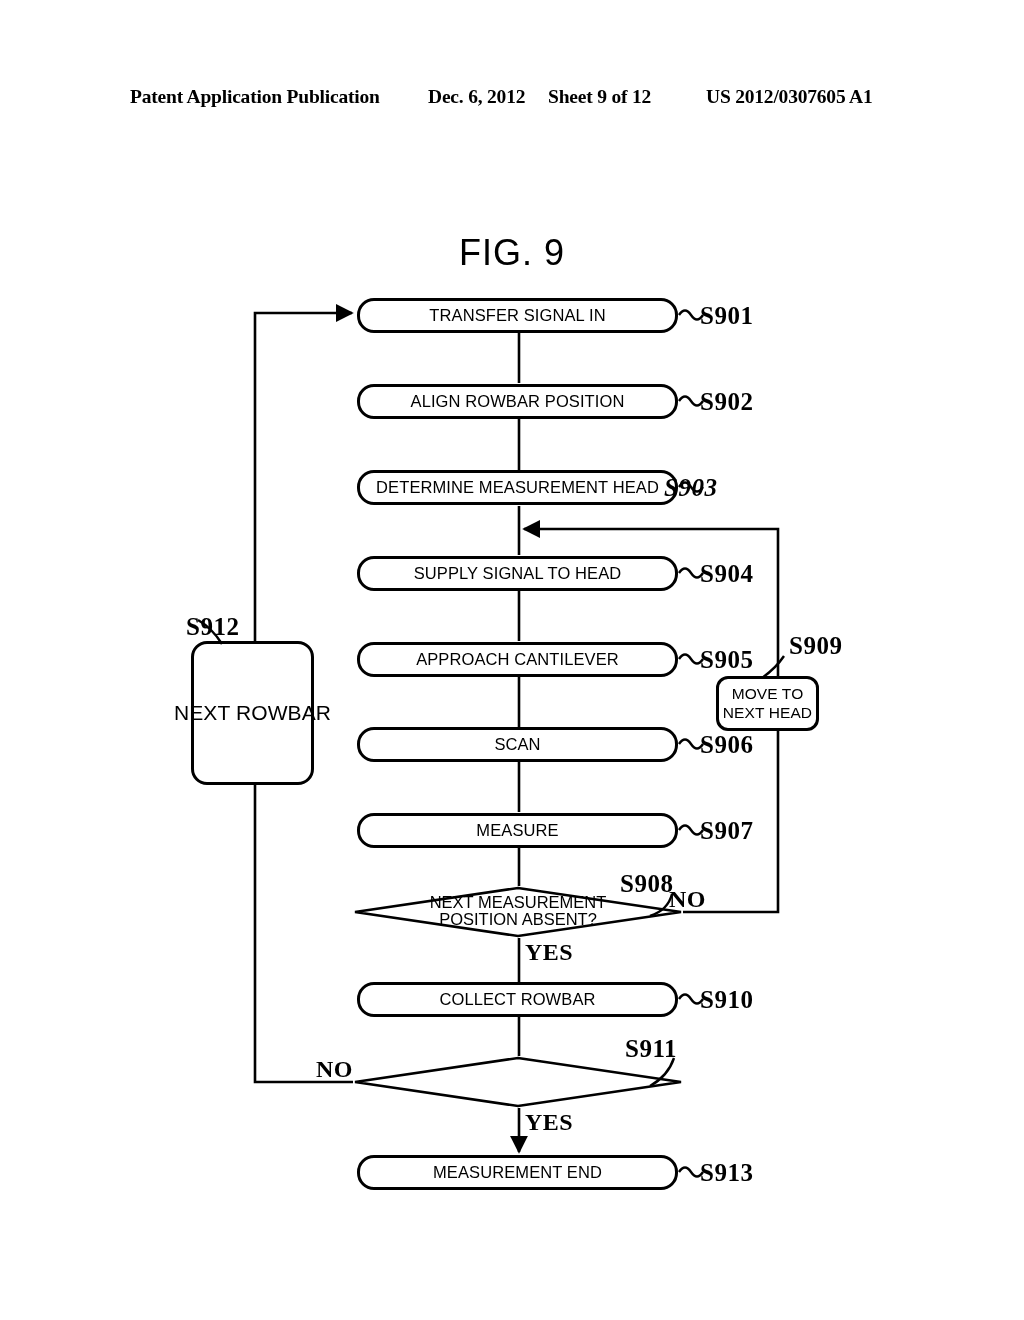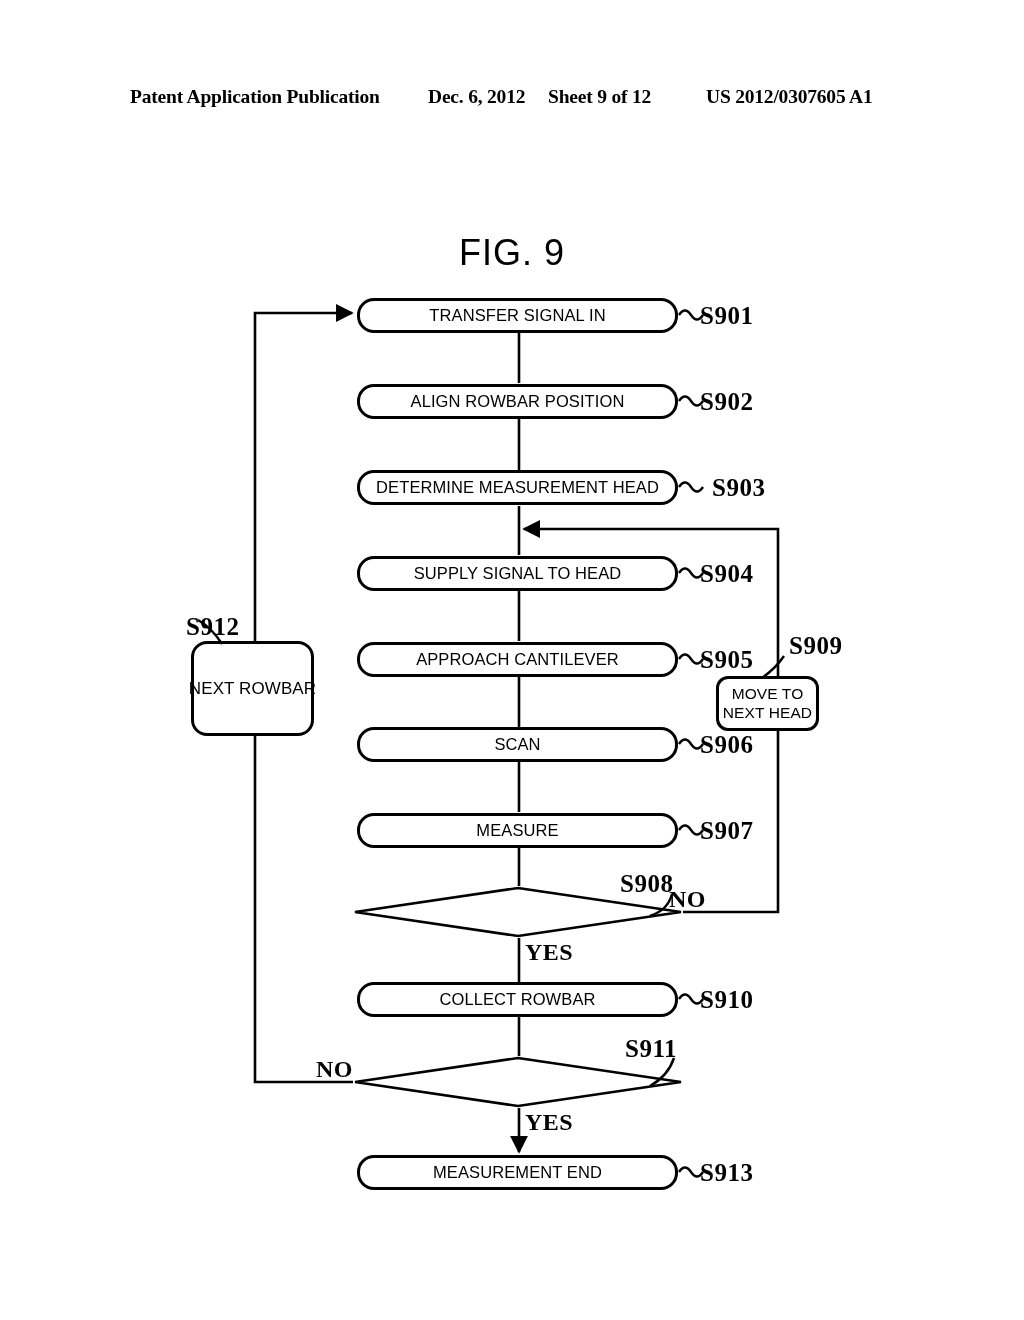--- a/index.html
+++ b/index.html
@@ -79,23 +79,23 @@
     height: 35px;
     border-radius: 17px;
   }
   .side-node {
     border-radius: 14px;
   }
   #node-s912 {
     left: 191px;
     top: 641px;
     width: 123px;
-    height: 95px;
+    height: 144px;
     border-radius: 16px;
-    font-size: 17px;
+    font-size: 21px;
   }
   #node-s909 {
     left: 716px;
     top: 676px;
     width: 103px;
     height: 55px;
     border-radius: 12px;
     font-size: 15.5px;
     line-height: 1.2;
     white-space: normal;
@@ -226,20 +226,24 @@
   <span>
     <span>MOVE TO</span><br>
     <span>NEXT HEAD</span>
   </span>
 </div>
 
 <div class="decision" id="dec-s908">
   <svg width="330" height="52" viewBox="0 0 330 52" xmlns="http://www.w3.org/2000/svg">
     <polygon points="165,2 328,26 165,50 2,26" fill="#fff" stroke="#000" stroke-width="2.6"></polygon>
   </svg>
+  <div class="dlabel">
+    <span>NEXT MEASUREMENT</span><br>
+    <span>POSITION ABSENT?</span>
+  </div>
 </div>
 
 <div class="decision" id="dec-s911">
   <svg width="330" height="52" viewBox="0 0 330 52" xmlns="http://www.w3.org/2000/svg">
     <polygon points="165,2 328,26 165,50 2,26" fill="#fff" stroke="#000" stroke-width="2.6"></polygon>
   </svg>
 </div>
 
 <svg id="leaders" style="position:absolute;left:0;top:0;width:1024px;height:1320px;pointer-events:none;" viewBox="0 0 1024 1320" xmlns="http://www.w3.org/2000/svg">
   <g stroke="#000" stroke-width="2.4" fill="none">
@@ -256,21 +260,21 @@
 
     <path d="M 650 916 q 18 -6 22 -22"></path>
     <path d="M 762 678 q 14 -10 22 -22"></path>
     <path d="M 650 1086 q 18 -10 24 -28"></path>
     <path d="M 222 644 q -10 -16 -24 -24"></path>
   </g>
 </svg>
 
 <div class="step-ref" style="left:700px; top:302px;">S901</div>
 <div class="step-ref" style="left:700px; top:388px;">S902</div>
-<div class="step-ref" style="left:712px; top:474px;">S903</div>
+<div class="step-ref" style="left:664px; top:474px;font-style:italic;">S903</div>
 <div class="step-ref" style="left:700px; top:560px;">S904</div>
 <div class="step-ref" style="left:700px; top:646px;">S905</div>
 <div class="step-ref" style="left:700px; top:731px;">S906</div>
 <div class="step-ref" style="left:700px; top:817px;">S907</div>
 <div class="step-ref" style="left:620px; top:870px;">S908</div>
 <div class="step-ref" style="left:789px; top:632px;">S909</div>
 <div class="step-ref" style="left:700px; top:986px;">S910</div>
 <div class="step-ref" style="left:625px; top:1035px;">S911</div>
 <div class="step-ref" style="left:186px; top:613px;">S912</div>
 <div class="step-ref" style="left:700px; top:1159px;">S913</div>

